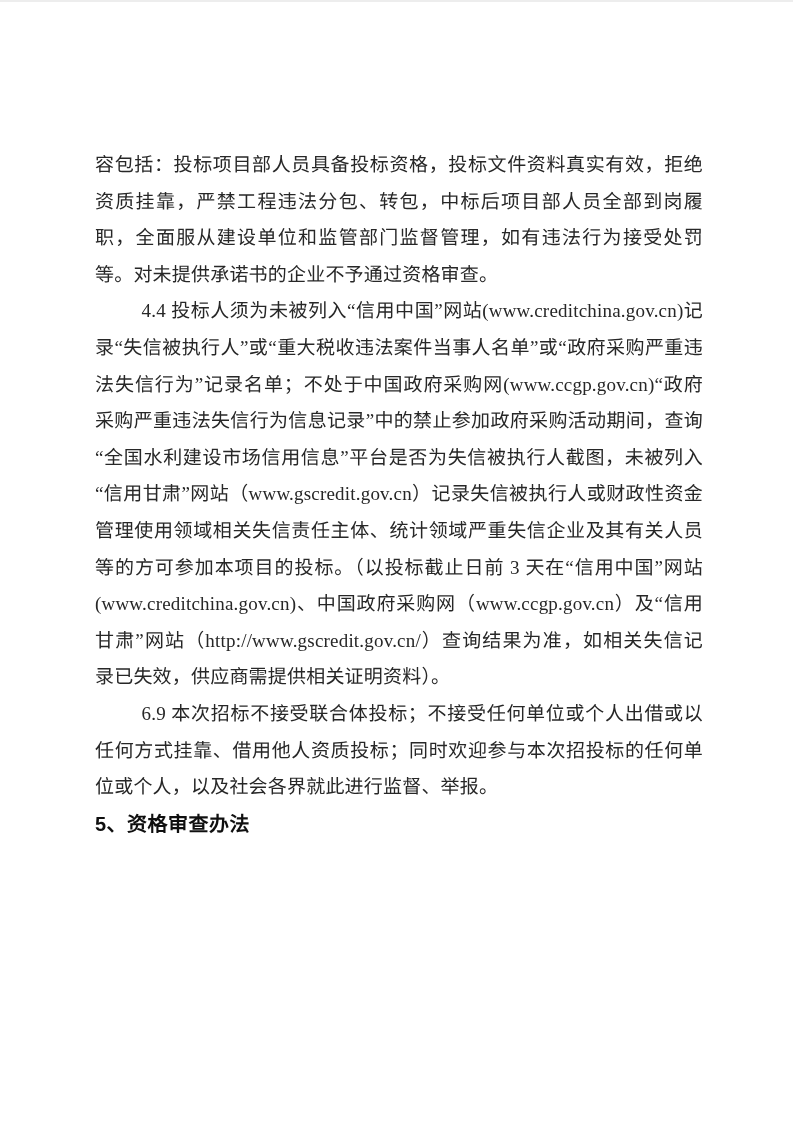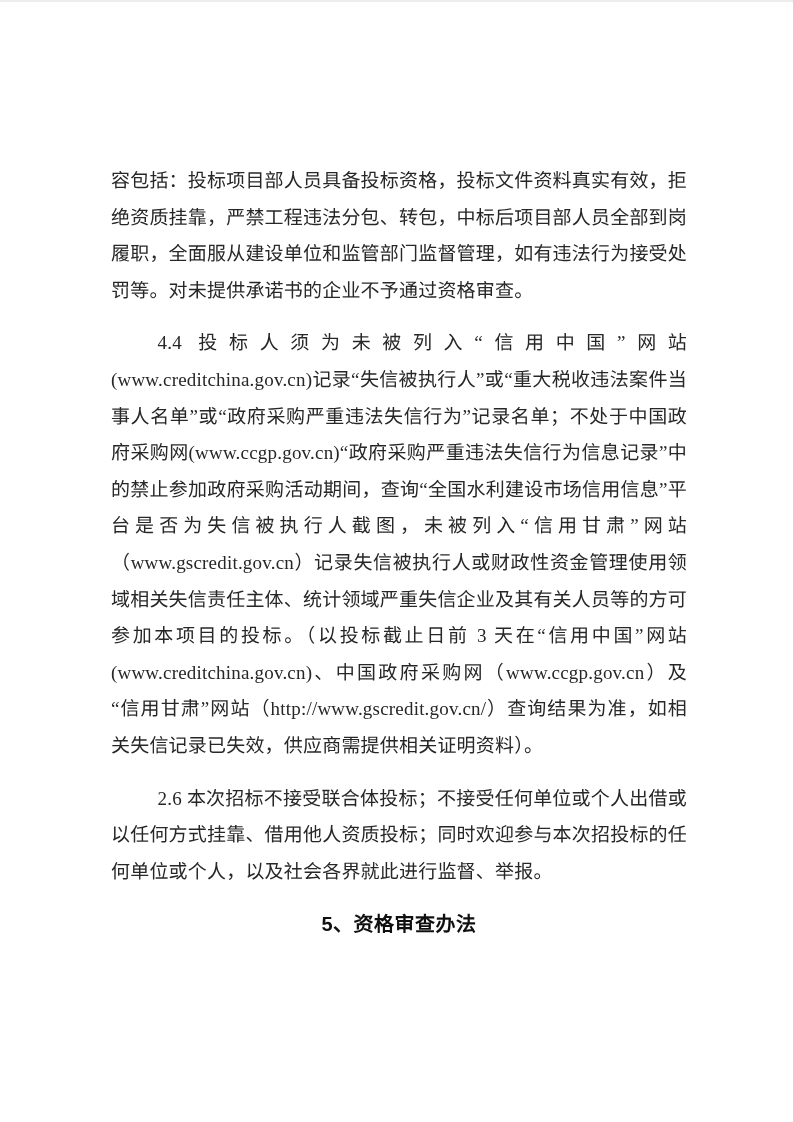--- a/index.html
+++ b/index.html
@@ -21,42 +21,42 @@
     left: 95px;
     top: 147px;
     width: 608px;
     color: #272727;
     font-size: 19px;
     line-height: 36.6px;
     text-align: justify;
     letter-spacing: 0.2px;
   }
   .content p {
-    margin: 16px;
+    margin: 0;
     padding: 0;
     overflow-wrap: break-word;
   }
   .content p.indent {
     text-indent: 2.45em;
   }
   .content .heading {
     margin: 0;
     padding: 0;
     font-family: "Liberation Sans", sans-serif;
     font-weight: 700;
     font-size: 20px;
     line-height: 36.6px;
     color: #0f0f0f;
-    text-align: center;
+    text-align: left;
     letter-spacing: 0.5px;
   }
 </style>
 </head>
 <body>
 
 <div class="page">
   <div class="content">
     <p class="plain">容包括：投标项目部人员具备投标资格，投标文件资料真实有效，拒绝资质挂靠，严禁工程违法分包、转包，中标后项目部人员全部到岗履职，全面服从建设单位和监管部门监督管理，如有违法行为接受处罚等。对未提供承诺书的企业不予通过资格审查。</p>
     <p class="indent">4.4 投标人须为未被列入“信用中国”网站(www.creditchina.gov.cn)记录“失信被执行人”或“重大税收违法案件当事人名单”或“政府采购严重违法失信行为”记录名单；不处于中国政府采购网(www.ccgp.gov.cn)“政府采购严重违法失信行为信息记录”中的禁止参加政府采购活动期间，查询“全国水利建设市场信用信息”平台是否为失信被执行人截图，未被列入“信用甘肃”网站（www.gscredit.gov.cn）记录失信被执行人或财政性资金管理使用领域相关失信责任主体、统计领域严重失信企业及其有关人员等的方可参加本项目的投标。（以投标截止日前 3 天在“信用中国”网站(www.creditchina.gov.cn)、中国政府采购网（www.ccgp.gov.cn）及“信用甘肃”网站（http://www.gscredit.gov.cn/）查询结果为准，如相关失信记录已失效，供应商需提供相关证明资料）。</p>
-    <p class="indent">2.6 本次招标不接受联合体投标；不接受任何单位或个人出借或以任何方式挂靠、借用他人资质投标；同时欢迎参与本次招投标的任何单位或个人，以及社会各界就此进行监督、举报。</p>
+    <p class="indent">6.9 本次招标不接受联合体投标；不接受任何单位或个人出借或以任何方式挂靠、借用他人资质投标；同时欢迎参与本次招投标的任何单位或个人，以及社会各界就此进行监督、举报。</p>
     <p class="heading">5、资格审查办法</p>
   </div>
 </div>
 
 </body></html>

